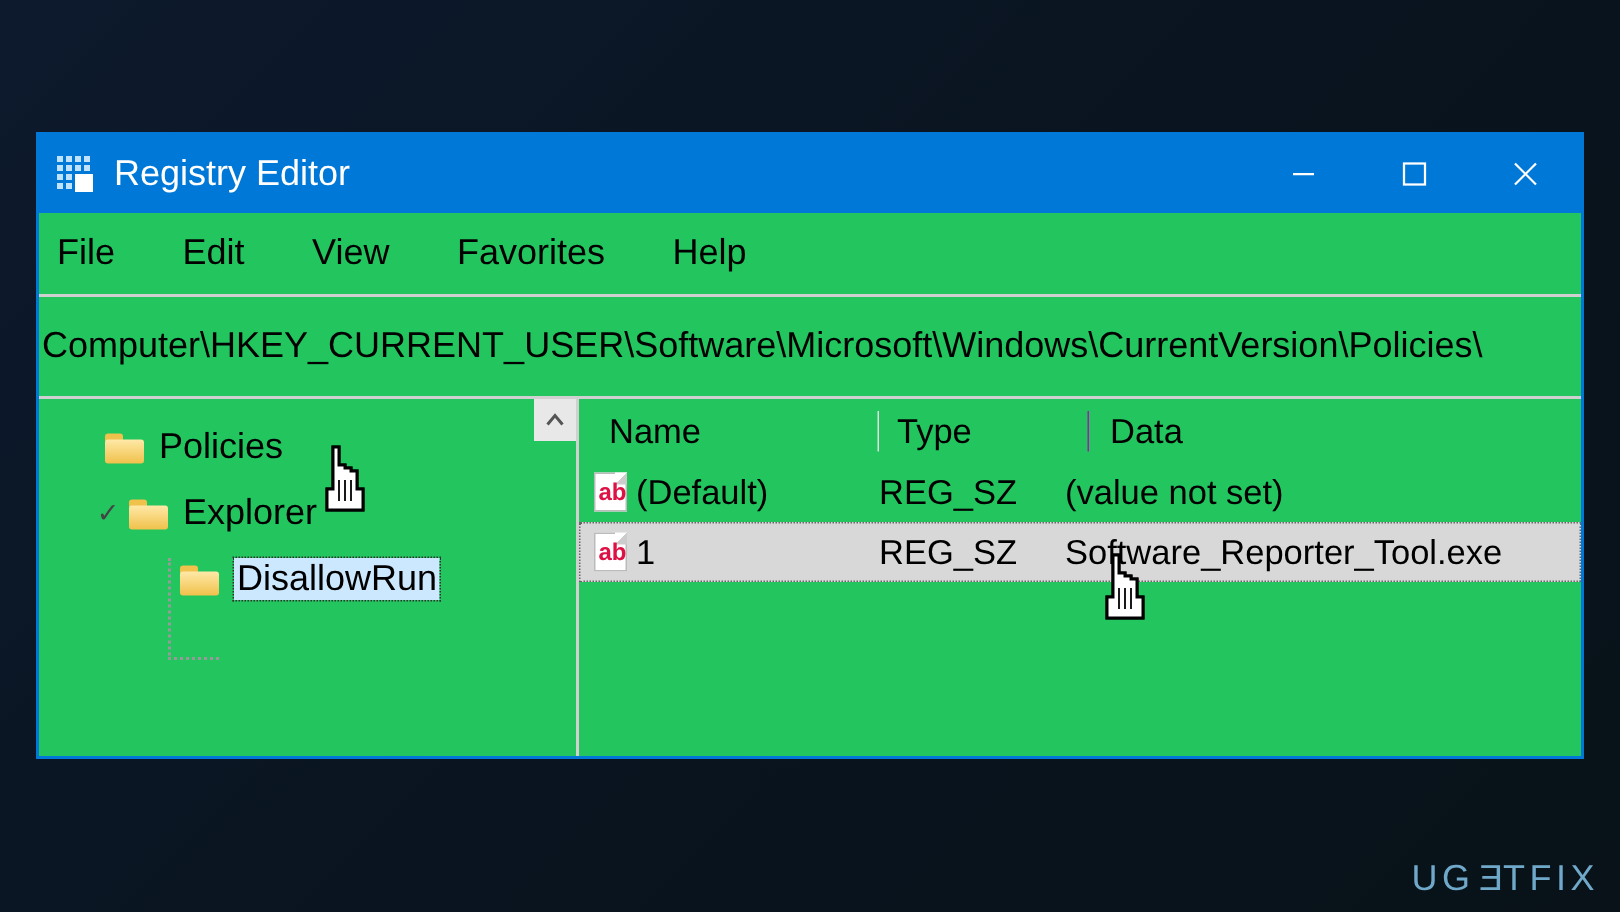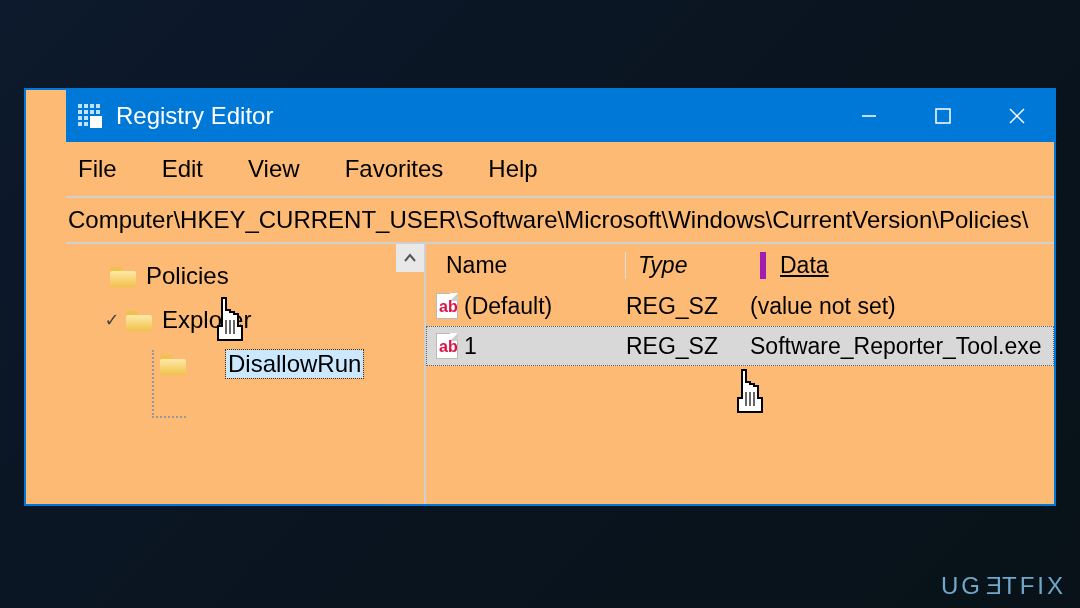--- a/index.html
+++ b/index.html
@@ -7,23 +7,23 @@
     width: 1080px; height: 608px;
     background: linear-gradient(135deg, #0d1a2d 0%, #0a1420 50%, #081218 100%);
     font-family: "Segoe UI", Arial, sans-serif;
     position: relative;
     overflow: hidden;
   }
   .window {
     position: absolute;
     left: 24px; top: 88px;
     width: 1032px; height: 418px;
-    background: #fdba74;
+    background: #22c55e;
     border: 2px solid #0078d7;
-    display: flex; flex-direction: column; padding-left: 40px;
+    display: flex; flex-direction: column;
   }
   .titlebar {
     height: 52px;
     background: #0078d7;
     display: flex; align-items: center;
     color: #fff;
   }
   .titlebar-icon {
     margin-left: 12px; margin-right: 14px;
     width: 24px; height: 24px;
@@ -39,21 +39,21 @@
   .menubar {
     height: 56px;
     display:flex; align-items:center;
     padding: 0 12px;
     font-size: 24px;
     color:#000;
     border-bottom: 2px solid #d0d0d0;
     gap: 45px;
   }
   .addressbar {
-    height: 46px;
+    height: 68px;
     border-bottom: 2px solid #d0d0d0;
     display:flex; align-items:center;
     padding: 0 2px;
     font-size: 24px;
     white-space: nowrap;
     overflow:hidden;
   }
   .content {
     flex:1; display:flex; min-height:0;
   }
@@ -82,29 +82,29 @@
   }
   .folder-icon { width:26px; height:22px; margin-right:10px; position:relative; }
   .folder-icon::before {
     content:""; position:absolute; left:0; top:2px; width:12px; height:5px;
     background:#f0c14b; border-radius:2px 2px 0 0;
   }
   .folder-icon::after {
     content:""; position:absolute; left:0; top:6px; width:26px; height:16px;
     background:linear-gradient(#ffe9a8,#f0c14b); border-radius:2px;
   }
-  .selected .tree-label { background:#cce8ff; outline:1px dotted #333; padding:0 2px;margin-left:30px; }
+  .selected .tree-label { background:#cce8ff; outline:1px dotted #333; padding:0 2px; }
   .listpane { flex:1; display:flex; flex-direction:column; }
   .list-header {
     display:flex; height:42px; align-items:center;
     font-size:23px; color:#000;
   }
   .col-name { width:200px; padding-left:20px; border-right:1px solid #e0e0e0; }
-  .col-type { width:140px; padding-left:12px; border-right:6px solid #a21caf;font-style:italic; }
-  .col-data { flex:1; padding-left:14px;text-decoration:underline; }
+  .col-type { width:140px; padding-left:12px; border-right:1px solid #a21caf; }
+  .col-data { flex:1; padding-left:14px; }
   .list-row {
     display:flex; align-items:center; height:40px; font-size:23px;
   }
   .list-row.selected { background:#d8d8d8; outline:1px dotted #666; outline-offset:-1px; }
   .cell-name { width:170px; padding-left:10px; display:flex; align-items:center; gap:6px; }
   .cell-type { width:140px; padding-left:12px;text-align:center; }
   .cell-data { flex:1; padding-left:14px; }
   .reg-icon {
     width:22px; height:26px; background:#fff; border:1px solid #bbb;
     position:relative; display:inline-block; flex-shrink:0;

